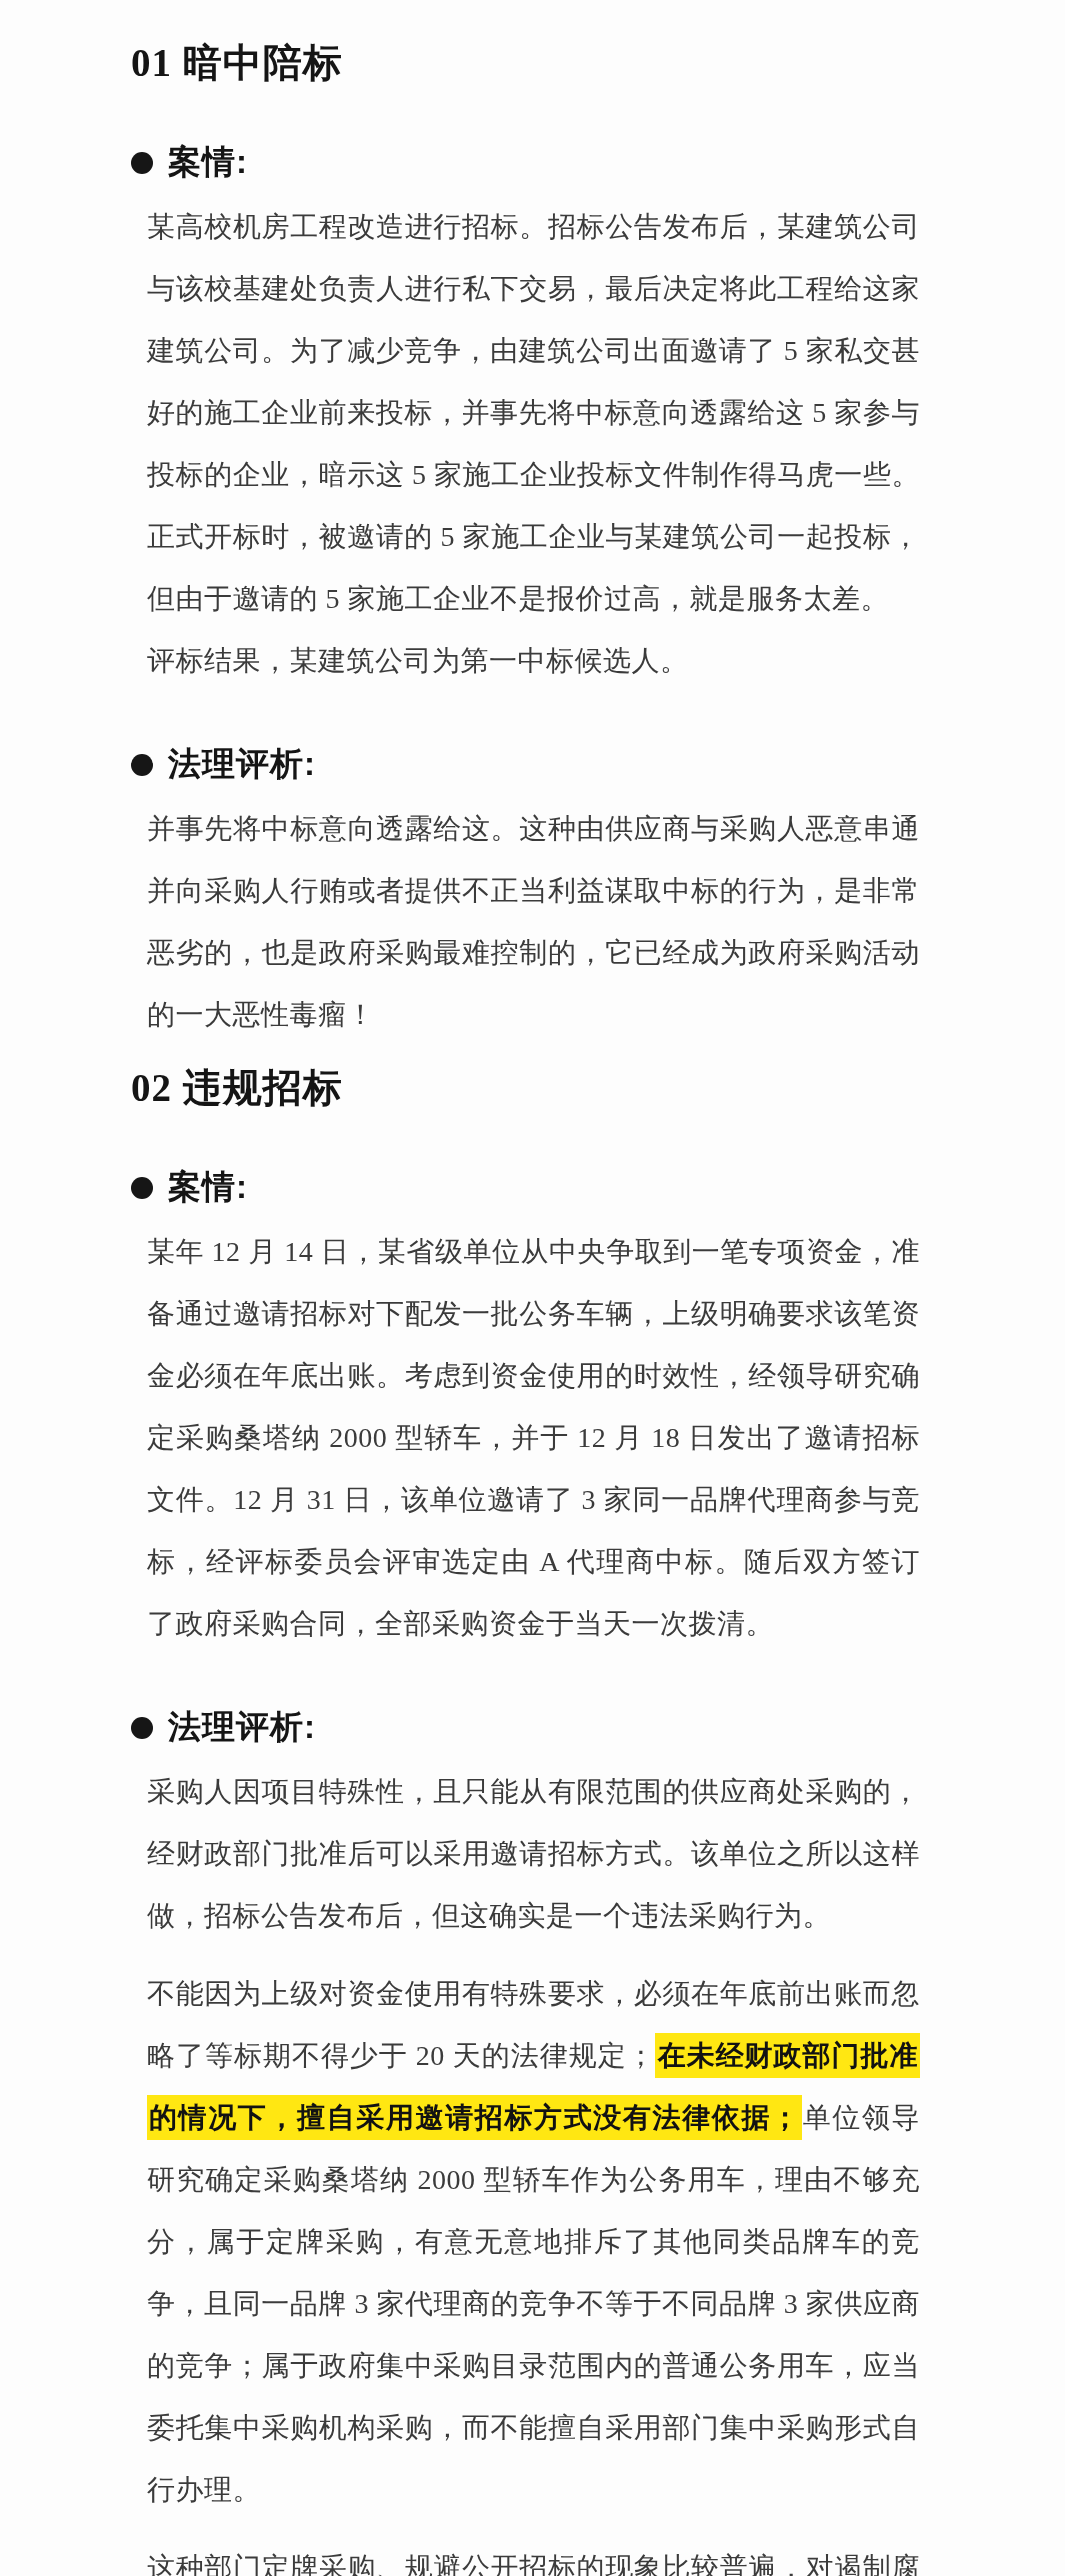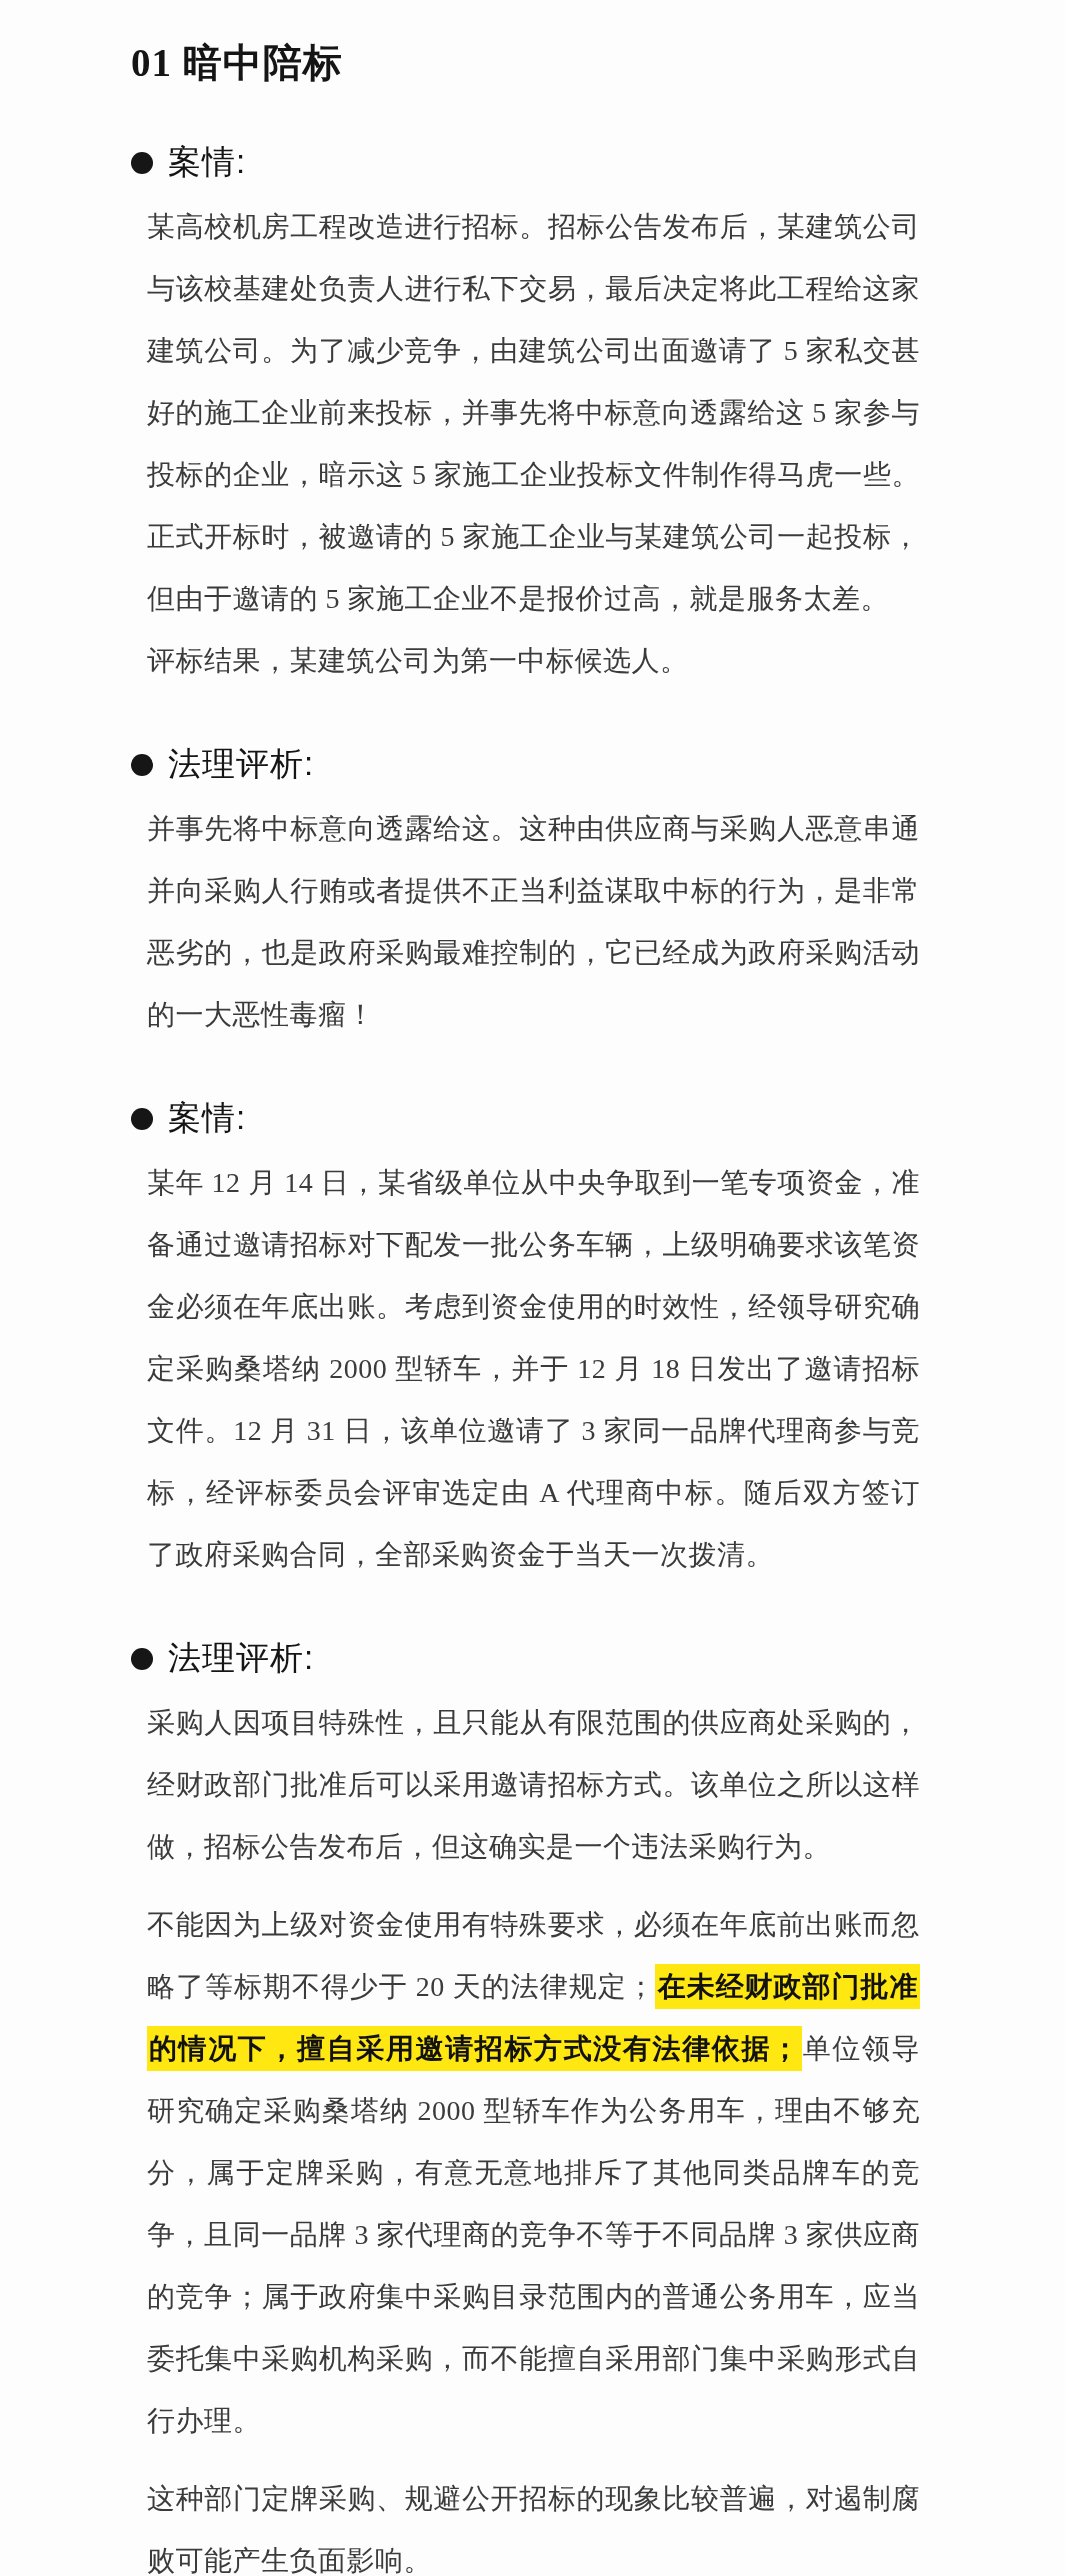--- a/index.html
+++ b/index.html
@@ -36,21 +36,21 @@
   .bullet-dot {
     width: 22px;
     height: 22px;
     border-radius: 50%;
     background: #161616;
     margin-right: 15px;
     flex: 0 0 auto;
   }
   .bullet-label {
     font-family: "Liberation Sans", "DejaVu Sans", sans-serif;
-    font-weight: 400;
+    font-weight: 700;
     color: #151515;
     font-size: 33px;
     letter-spacing: 1px;
   }
   p.body-para {
     font-size: 28px;
     line-height: 62px;
     margin: 0 0 16px 16px;
     text-align: justify;
     text-justify: inter-character;
@@ -84,20 +84,21 @@
     <p class="body-para">评标结果，某建筑公司为第一中标候选人。</p>
 
     <div class="bullet-head">
       <span class="bullet-dot"></span>
       <span class="bullet-label">法理评析:</span>
     </div>
     <p class="body-para">并事先将中标意向透露给这。这种由供应商与采购人恶意串通并向采购人行贿或者提供不正当利益谋取中标的行为，是非常恶劣的，也是政府采购最难控制的，它已经成为政府采购活动的一大恶性毒瘤！</p>
   </section>
 
   <section class="sec2-gap">
+    <h1 class="sec-title">02 违规招标</h1>
 
     <div class="bullet-head">
       <span class="bullet-dot"></span>
       <span class="bullet-label">案情:</span>
     </div>
     <p class="body-para">某年 12 月 14 日，某省级单位从中央争取到一笔专项资金，准备通过邀请招标对下配发一批公务车辆，上级明确要求该笔资金必须在年底出账。考虑到资金使用的时效性，经领导研究确定采购桑塔纳 2000 型轿车，并于 12 月 18 日发出了邀请招标文件。12 月 31 日，该单位邀请了 3 家同一品牌代理商参与竞标，经评标委员会评审选定由 A 代理商中标。随后双方签订了政府采购合同，全部采购资金于当天一次拨清。</p>
 
     <div class="bullet-head">
       <span class="bullet-dot"></span>
       <span class="bullet-label">法理评析:</span>

